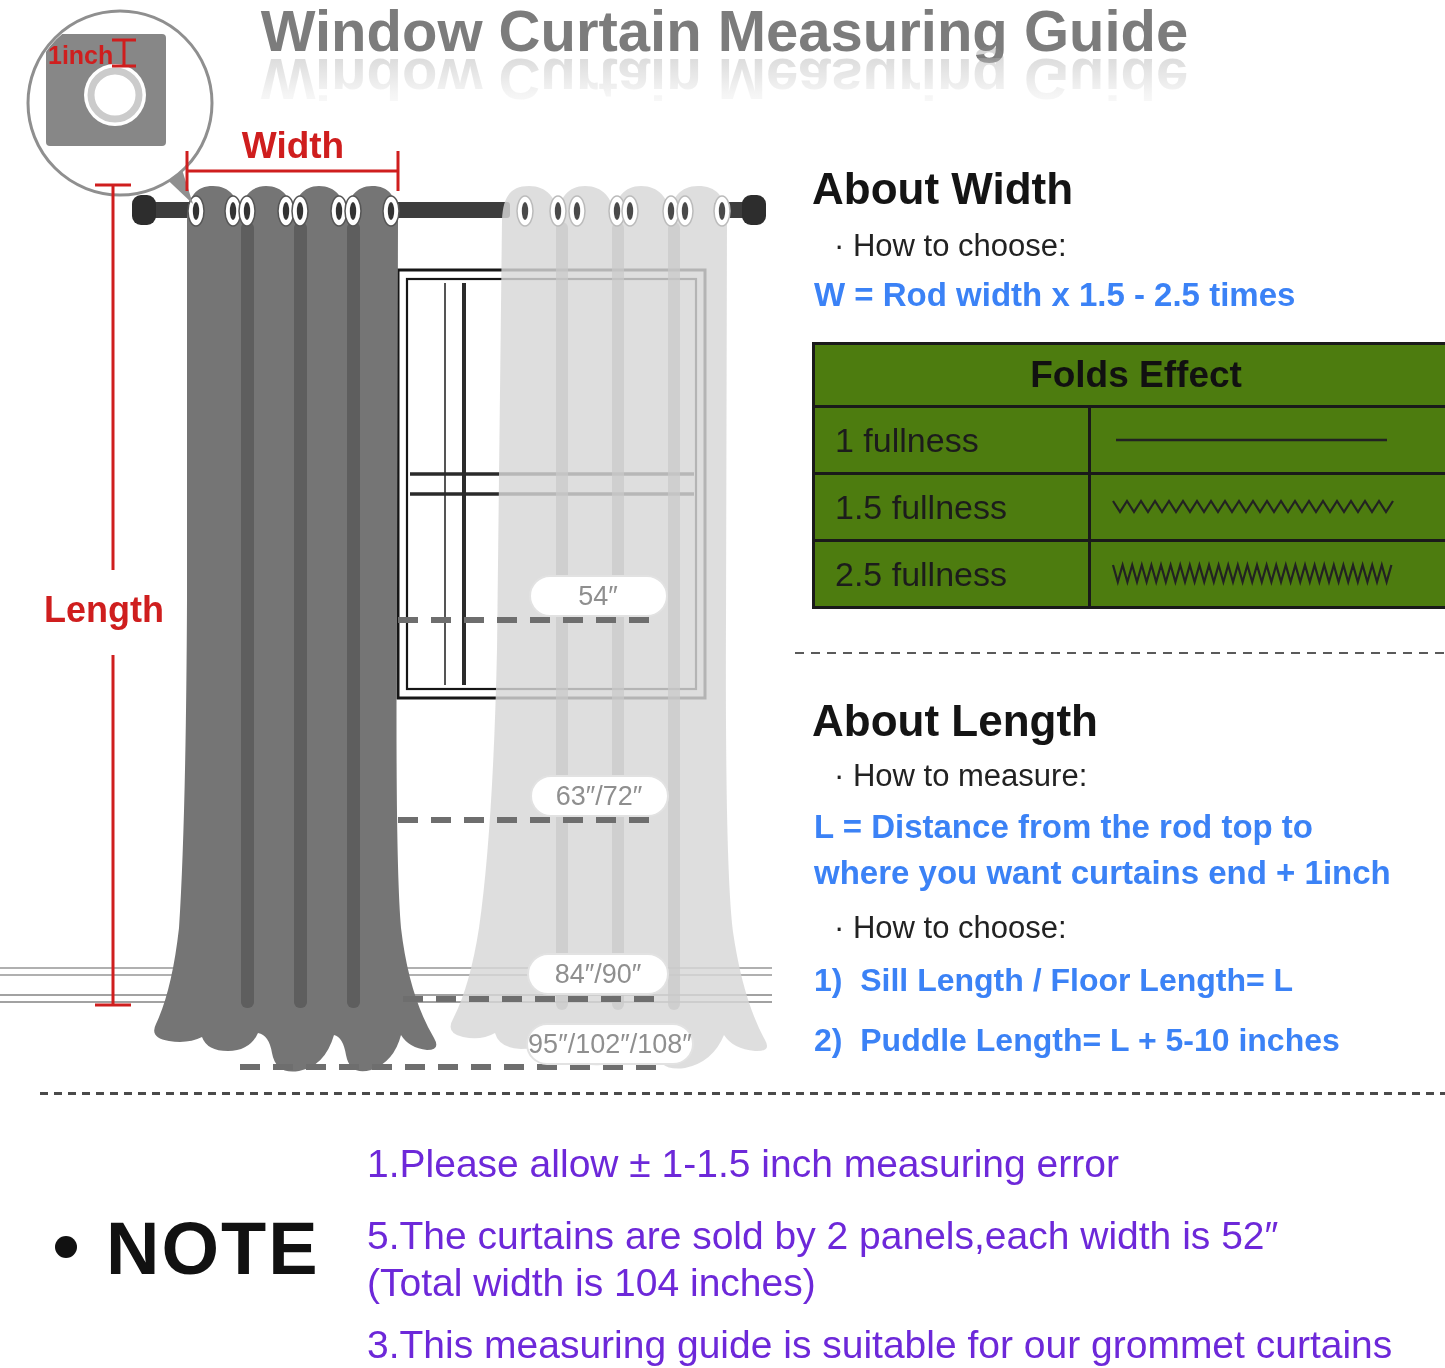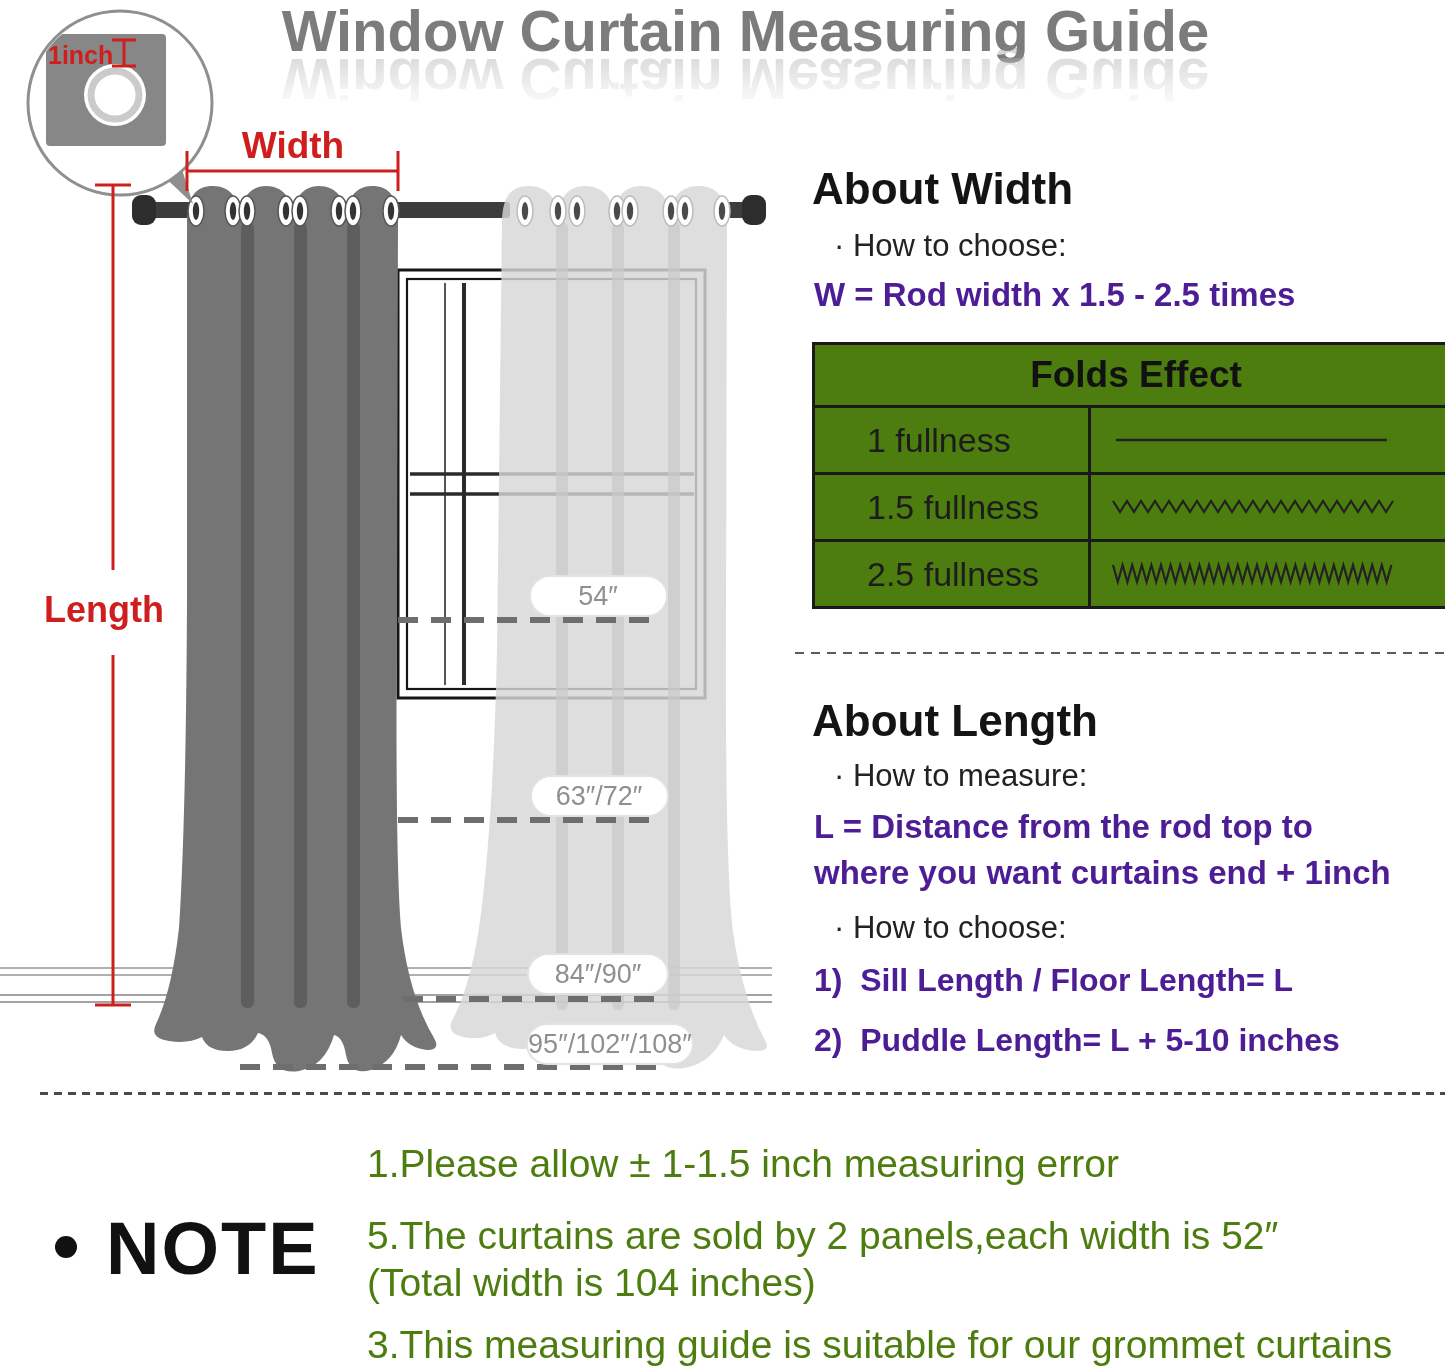--- a/index.html
+++ b/index.html
@@ -1,51 +1,51 @@
 <!DOCTYPE html>
 <html><head>
 <meta charset="utf-8">
 <style>
   html,body{margin:0;padding:0;background:#fff;}
   .canvas{position:relative;width:1445px;height:1368px;background:#fff;overflow:hidden;
           font-family:"Liberation Sans",sans-serif;color:#1a1a1a;}
 
   
-  .title-wrap{position:absolute;top:2px;left:223px;width:1045px;text-align:center;}
+  .title-wrap{position:absolute;top:2px;left:202px;width:1045px;text-align:center;}
   .title{font-size:58px;font-weight:bold;color:#7c7c7c;line-height:1.0;letter-spacing:0;}
   .title-reflection{font-size:58px;font-weight:bold;color:#8a8a8a;line-height:1.0;
                     transform:scaleY(-1);opacity:.34;margin-top:-10px;}
   .title-fade{position:absolute;left:0;right:0;top:56px;height:80px;
               background:linear-gradient(to bottom,rgba(255,255,255,.15) 0%,rgba(255,255,255,.75) 45%,#fff 80%);}
 
   
   .h2{position:absolute;font-size:44px;font-weight:bold;color:#141414;white-space:pre;}
   .bullet-line{position:absolute;font-size:31px;color:#222;white-space:pre;margin-left:16px;}
-  .formula{position:absolute;font-size:33px;font-weight:600;color:#4c1d95;white-space:pre;line-height:46px;}
+  .formula{position:absolute;font-size:33px;font-weight:600;color:#3b82f6;white-space:pre;line-height:46px;}
 
   
   .folds-table{position:absolute;left:812px;top:342px;width:648px;border:3px solid #1a1a1a;background:#4d7c0f;box-sizing:border-box;}
   .ft-header{height:60px;line-height:60px;text-align:center;font-size:37px;font-weight:600;color:#111;
              border-bottom:3px solid #1a1a1a;}
   .ft-row{display:flex;height:64px;border-bottom:3px solid #1a1a1a;}
   .ft-row:last-child{border-bottom:none;}
   .ft-label{width:276px;border-right:3px solid #1a1a1a;font-size:34px;color:#1c1c1c;
-            display:flex;align-items:center;padding-left:52px;box-sizing:border-box;}
+            display:flex;align-items:center;padding-left:20px;box-sizing:border-box;}
   .ft-fold{flex:1;display:flex;align-items:center;justify-content:flex-start;}
 
   
   .dash-div{position:absolute;height:2px;
             background:repeating-linear-gradient(90deg,#5a5a5a 0 9px,transparent 9px 16px);}
   .dash-div.thick{height:3px;
             background:repeating-linear-gradient(90deg,#4a4a4a 0 8px,transparent 8px 14px);}
 
   
   .note-dot{position:absolute;left:55px;top:1236px;width:22px;height:22px;border-radius:50%;background:#111;}
   .note-heading{position:absolute;left:106px;top:1206px;font-size:74px;font-weight:bold;color:#111;letter-spacing:2px;}
-  .note-item{position:absolute;left:367px;font-size:39px;color:#4d7c0f;white-space:pre;line-height:47px;}
+  .note-item{position:absolute;left:367px;font-size:39px;color:#6d28d9;white-space:pre;line-height:47px;}
 
   svg text{font-family:"Liberation Sans",sans-serif;}
 </style>
 </head>
 <body>
 
 <div class="canvas">
 
   <div class="title-wrap">
     <div class="title">Window Curtain Measuring Guide</div>

